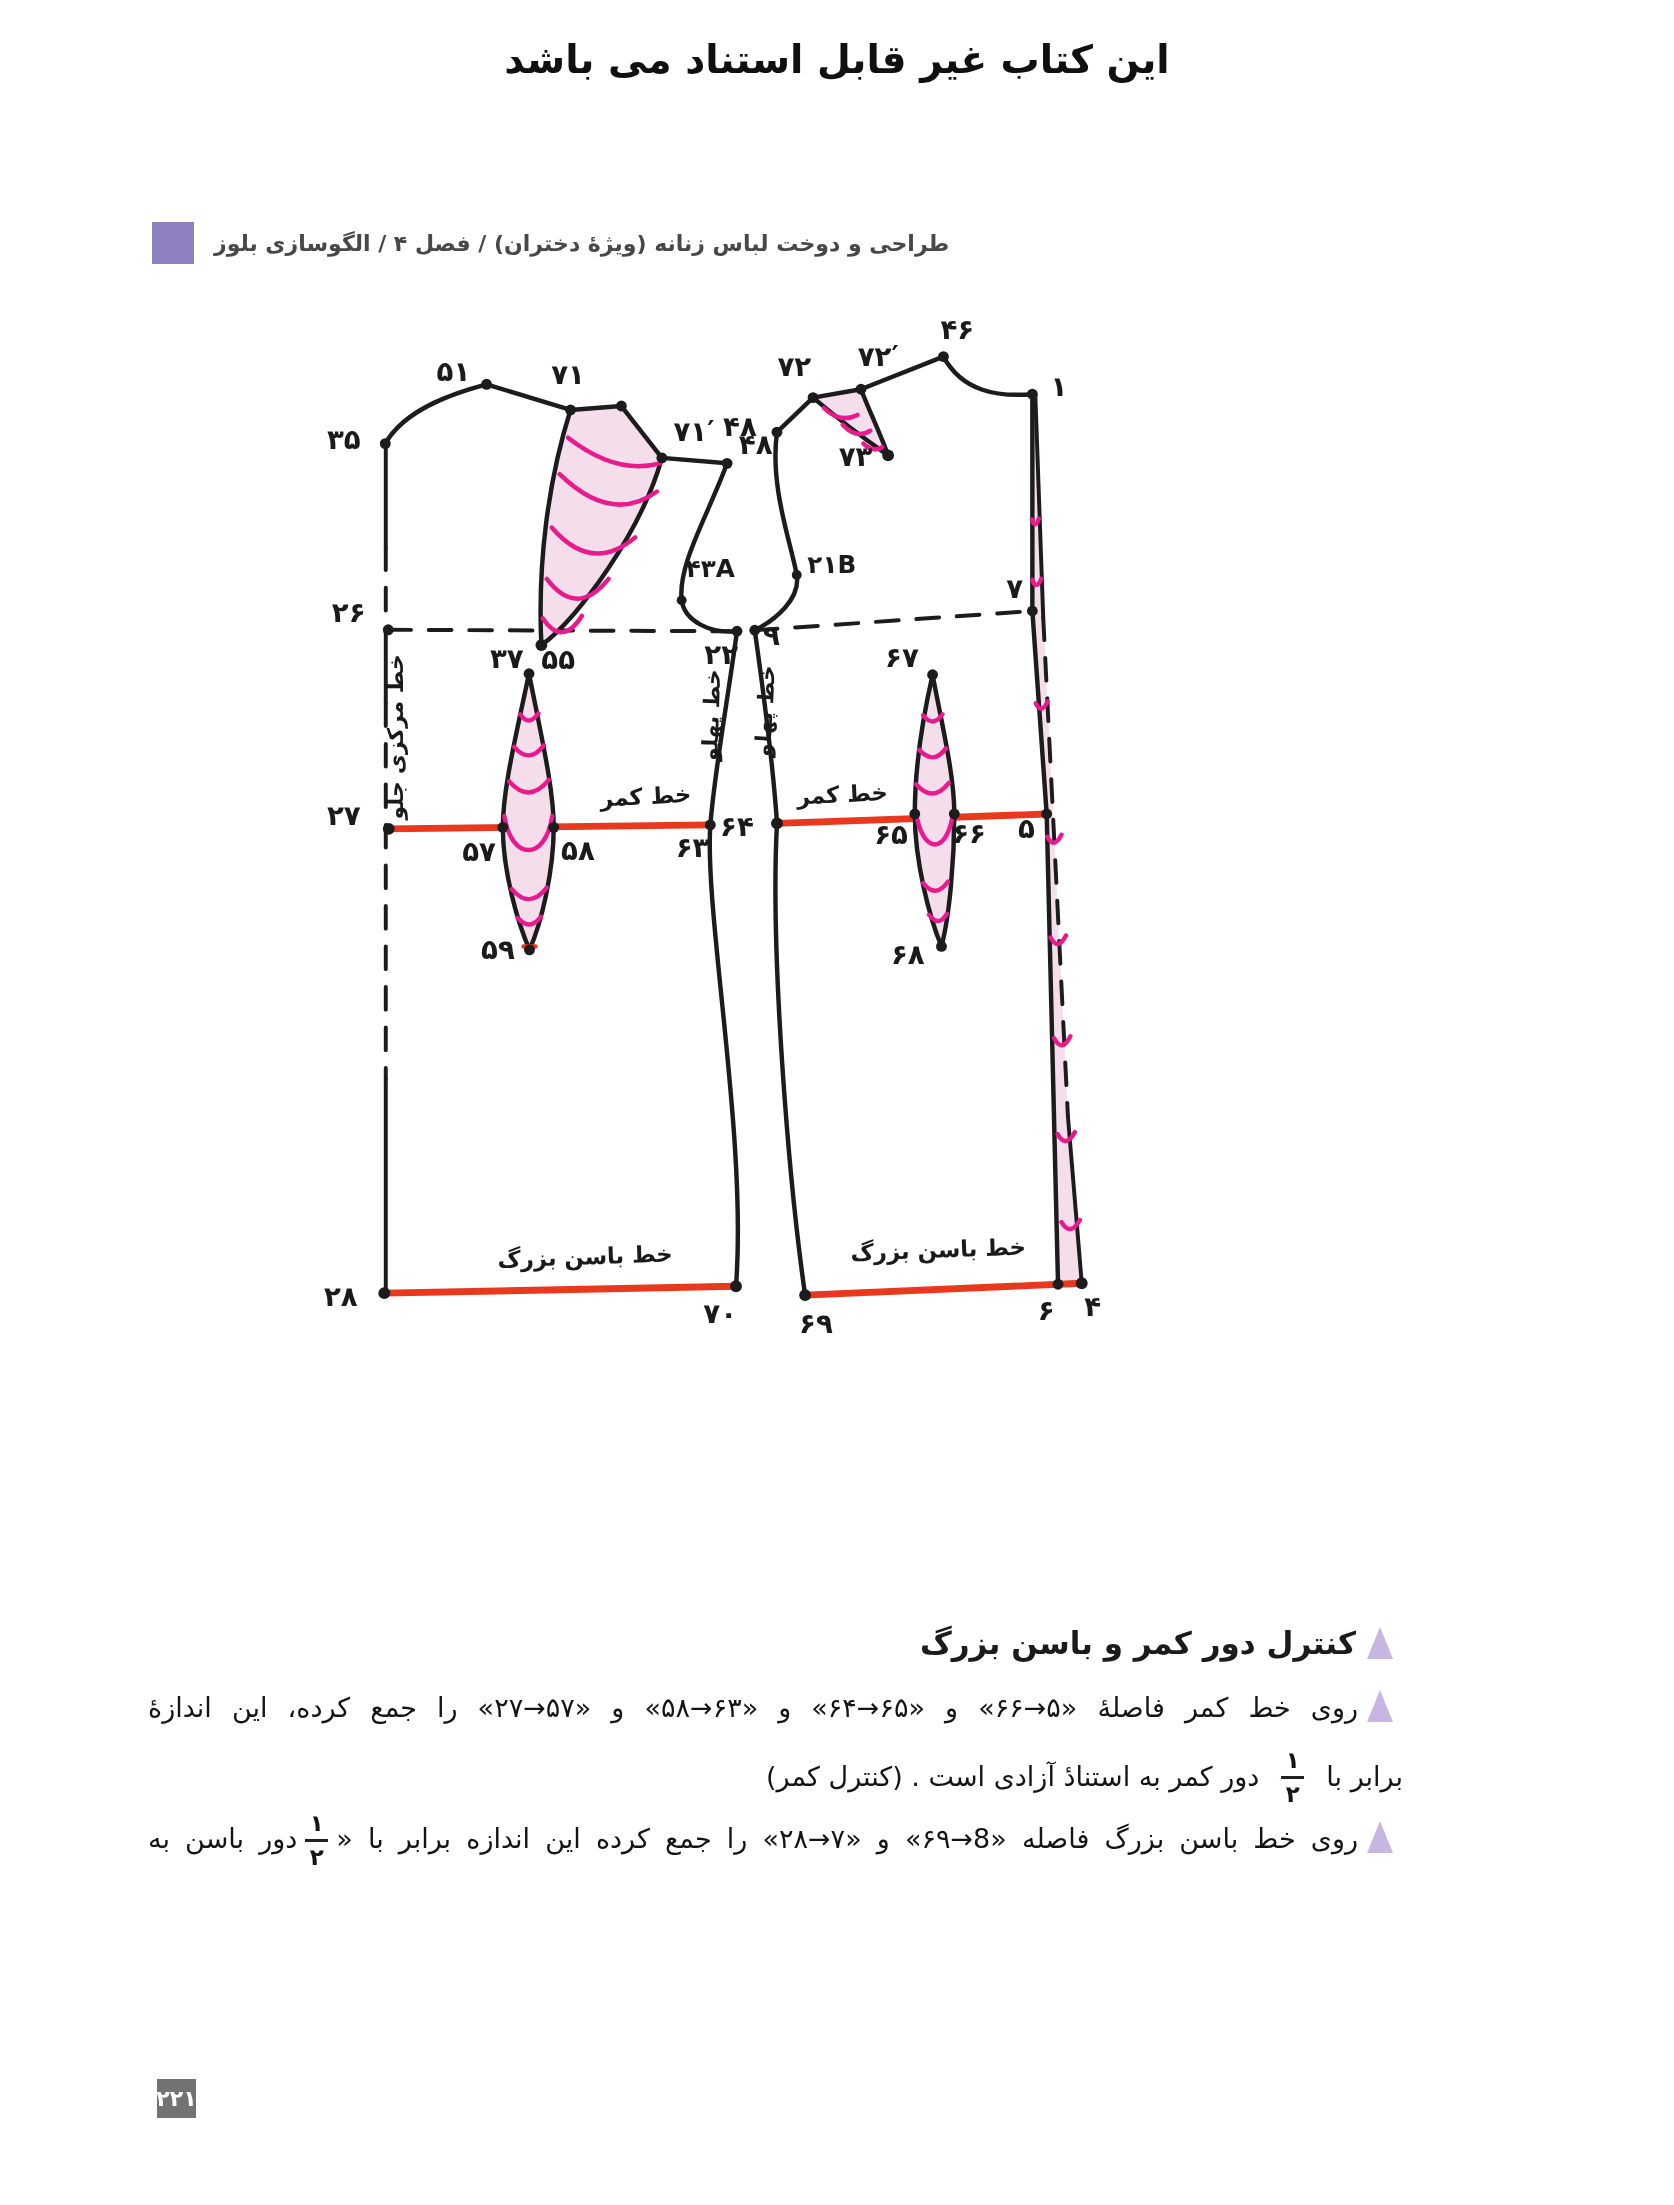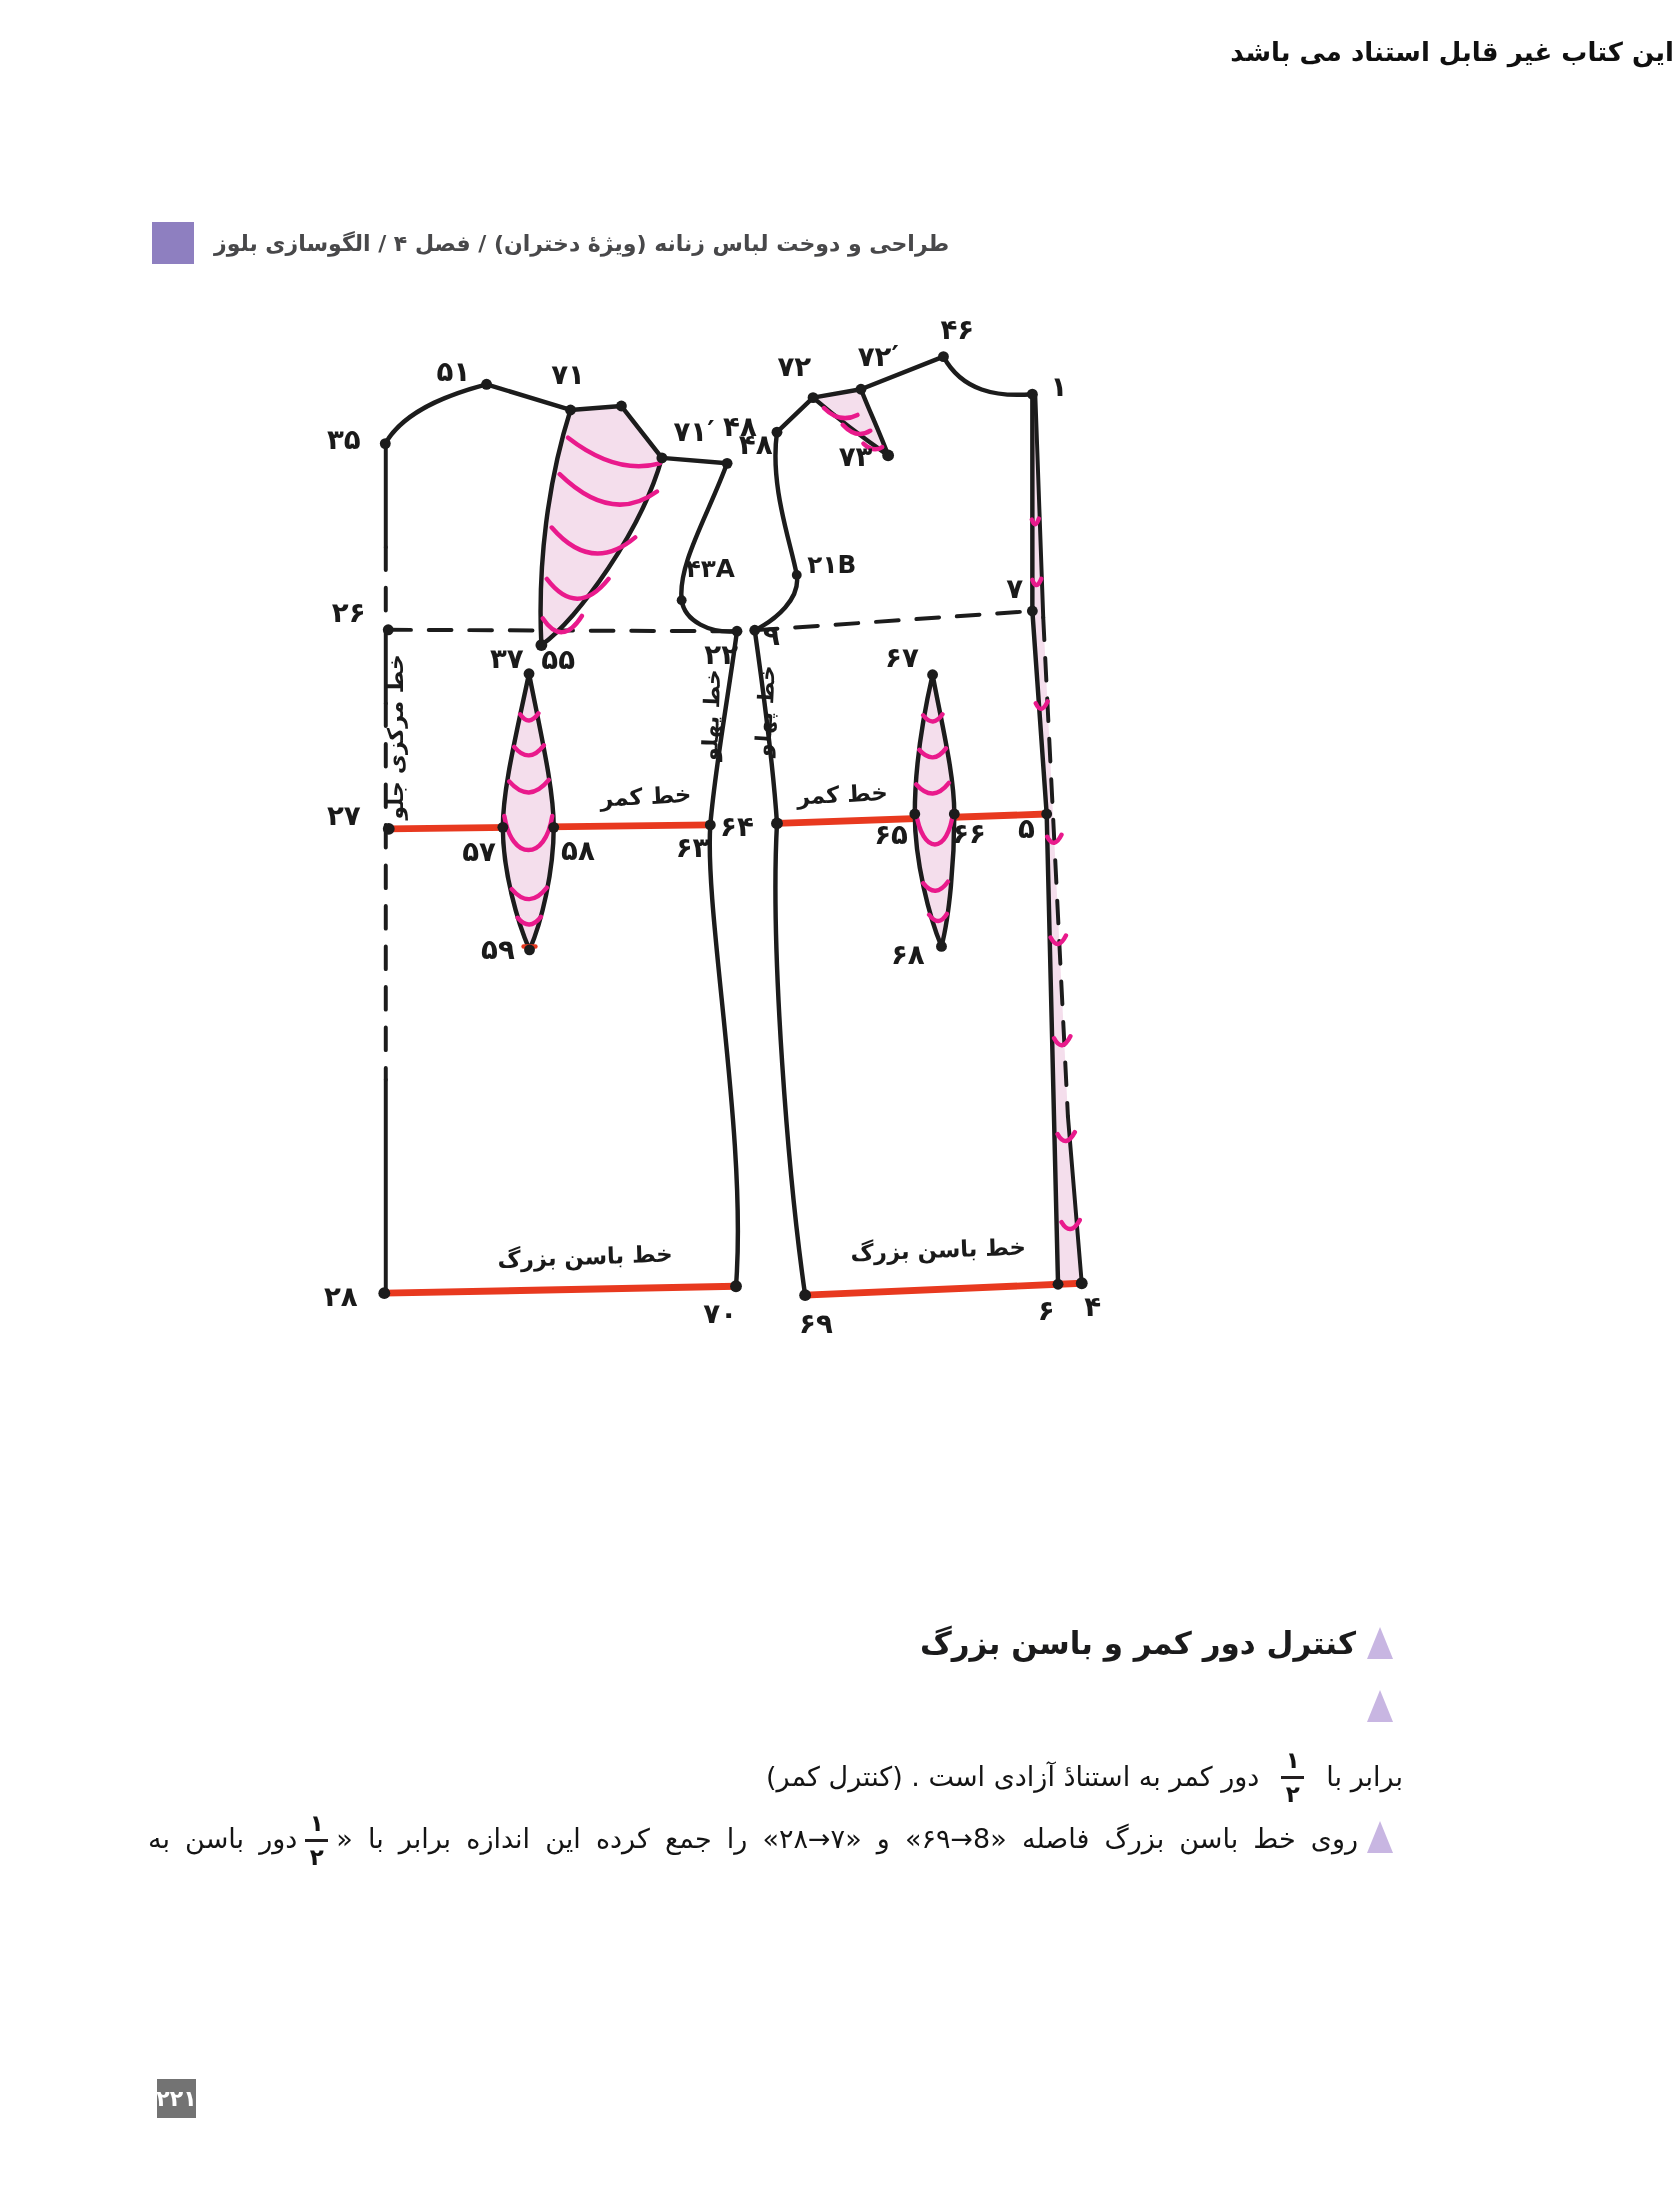--- a/index.html
+++ b/index.html
@@ -4,22 +4,22 @@
 <style>
   :root{
     --pink:#F4DEEC; --magenta:#E91A8C; --red:#E8391F;
     --purple:#8E7FC0; --triangle:#C8B6E2; --ink:#231F20; --line:#1C1C1C;
   }
   *{margin:0;padding:0;box-sizing:border-box;}
   html,body{background:#fff;}
   body{font-family:"DejaVu Sans",sans-serif;color:var(--ink);}
   .page{position:relative;width:1674px;height:2205px;background:#fff;overflow:hidden;}
 
-  .top-notice{position:absolute;top:37px;left:0;right:0;text-align:right;
-    font-size:26px;font-weight:bold;direction:rtl;color:#101010;}
+  .top-notice{position:absolute;top:37px;left:0;right:0;text-align:center;
+    font-size:39px;font-weight:bold;direction:rtl;color:#101010;}
 
   .header{position:absolute;left:152px;top:222px;display:flex;align-items:center;gap:20px;justify-content:center;}
   .header-square{width:42px;height:42px;background:var(--purple);}
   .header-title{font-size:22px;font-weight:bold;color:#48484A;direction:rtl;white-space:nowrap;}
 
   .diagram-svg{position:absolute;left:0;top:0;width:1674px;height:2205px;}
 
   .stroke-black{stroke:var(--line);stroke-width:9;fill:none;stroke-linecap:round;stroke-linejoin:round;}
   .thin{stroke-width:8;}
   .dashed{stroke-dasharray:46 36;}
@@ -198,21 +198,21 @@
         <text x="1900" y="2546" text-anchor="middle" font-size="46" class="dlabel" transform="rotate(-2 1900 2546)">خط باسن بزرگ</text>
         <text x="1564" y="1440" text-anchor="middle" font-size="44" class="dlabel" transform="rotate(-87 1564 1440)">خط پهلو</text>
       </g>
   </svg>
 
   <div class="sec-heading">
     <span class="tri"></span>
     <span>کنترل دور کمر و باسن بزرگ</span>
   </div>
 
-  <div class="para p1l1"><span class="tri inline"></span></div>
+  <div class="para p1l1"><span class="tri inline"></span><span>روی خط کمر فاصلهٔ «۵→۶۶» و «۶۵→۶۴» و «۶۳→۵۸» و «۵۷→۲۷» را جمع کرده، این اندازهٔ</span></div>
 
   <div class="para p1l2">
     <span>برابر با</span>
     <span class="frac">
       <span class="num">۱</span>
       <span class="bar"></span>
       <span class="den">۲</span>
     </span>
     <span>دور کمر به استنادٔ آزادی است . (کنترل کمر)</span>
   </div>

